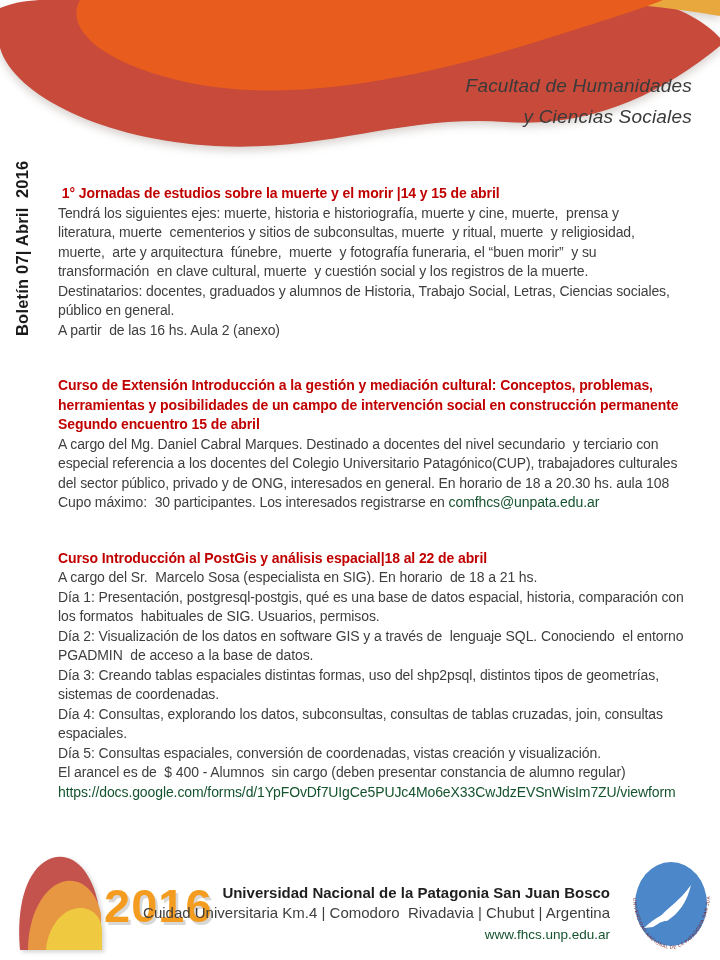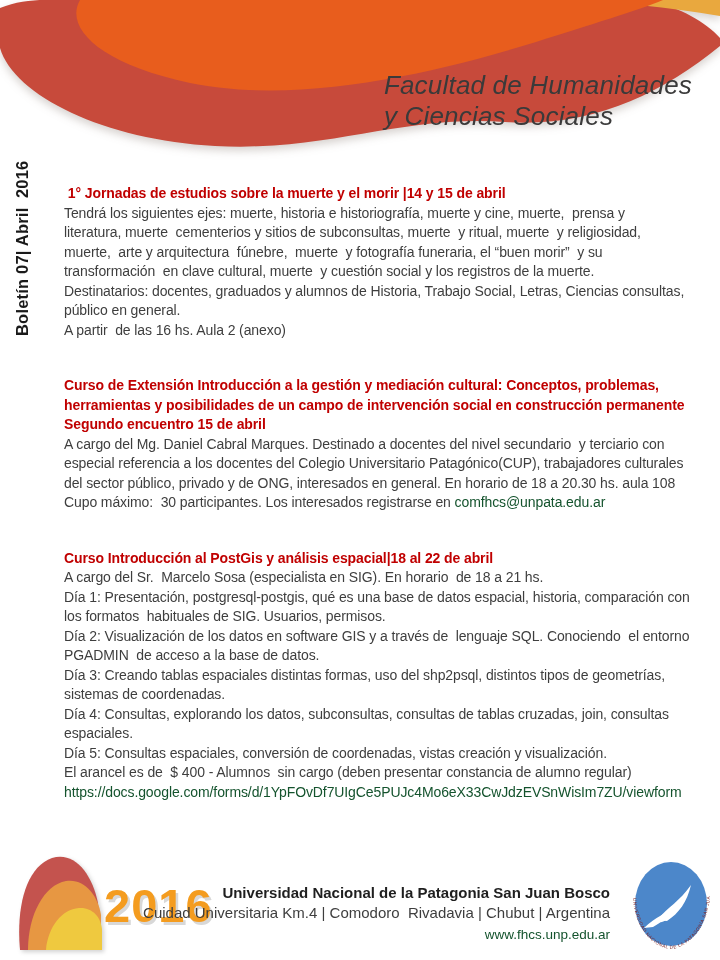--- a/index.html
+++ b/index.html
@@ -3,31 +3,31 @@
 <meta charset="utf-8">
 <style>
   html,body{margin:0;padding:0;background:#ffffff;}
   .page{
     position:relative;width:720px;height:960px;background:#ffffff;overflow:hidden;
     font-family:"Liberation Sans",sans-serif;color:#3e3e3e;
   }
   
   .header-waves{position:absolute;top:0;left:0;filter:drop-shadow(0 4px 4px rgba(90,70,60,.25));}
   .masthead-title{
-    position:absolute;top:70px;right:28px;text-align:left;
-    font-style:italic;font-size:26px;line-height:31px;color:#3a3a3a;letter-spacing:.2px;
+    position:absolute;top:70px;right:28px;text-align:right;
+    font-style:italic;font-size:19px;line-height:31px;color:#3a3a3a;letter-spacing:.2px;
   }
   .bulletin-label{
     position:absolute;left:13px;top:336px;width:224px;height:22px;
     transform:rotate(-90deg);transform-origin:0 0;
     font-weight:bold;font-size:16.5px;color:#1a1a1a;white-space:pre;letter-spacing:.2px;
   }
   
   .content{position:absolute;left:52px;top:184px;width:656px;}
-  .section{margin:0 0 36px 12px;}
+  .section{margin:0 0 36px 6px;}
   .line{white-space:pre;font-size:14px;line-height:19.5px;letter-spacing:-0.1px;color:#3e3e3e;}
   .heading-line{white-space:pre;font-size:14px;line-height:19.5px;letter-spacing:-0.1px;
     font-weight:bold;color:#c00000;}
   a.doc-link{color:#14532d;cursor:pointer;}
   
   .footer-waves{position:absolute;left:0;top:853px;filter:drop-shadow(2px 2px 2px rgba(0,0,0,.18));}
   .footer-year{
     position:absolute;left:104px;top:878px;
     font-weight:bold;font-size:47px;color:#f49c1f;letter-spacing:1px;
     text-shadow:2.5px 2.5px 0 #d8d8d8;
@@ -59,21 +59,21 @@
 
   <div class="content">
 
     <div class="section">
       <div class="heading-line"> 1° Jornadas de estudios sobre la muerte y el morir |14 y 15 de abril</div>
       <div>
           <div class="line">Tendrá los siguientes ejes: muerte, historia e historiografía, muerte y cine, muerte,  prensa y</div>
           <div class="line">literatura, muerte  cementerios y sitios de subconsultas, muerte  y ritual, muerte  y religiosidad,</div>
           <div class="line">muerte,  arte y arquitectura  fúnebre,  muerte  y fotografía funeraria, el “buen morir”  y su</div>
           <div class="line">transformación  en clave cultural, muerte  y cuestión social y los registros de la muerte.</div>
-          <div class="line">Destinatarios: docentes, graduados y alumnos de Historia, Trabajo Social, Letras, Ciencias consultas,</div>
+          <div class="line">Destinatarios: docentes, graduados y alumnos de Historia, Trabajo Social, Letras, Ciencias sociales,</div>
           <div class="line">público en general.</div>
           <div class="line">A partir  de las 16 hs. Aula 2 (anexo)</div>
         </div>
     </div>
 
     <div class="section">
       <div>
           <div class="heading-line">Curso de Extensión Introducción a la gestión y mediación cultural: Conceptos, problemas,</div>
           <div class="heading-line">herramientas y posibilidades de un campo de intervención social en construcción permanente</div>
           <div class="heading-line">Segundo encuentro 15 de abril</div>

